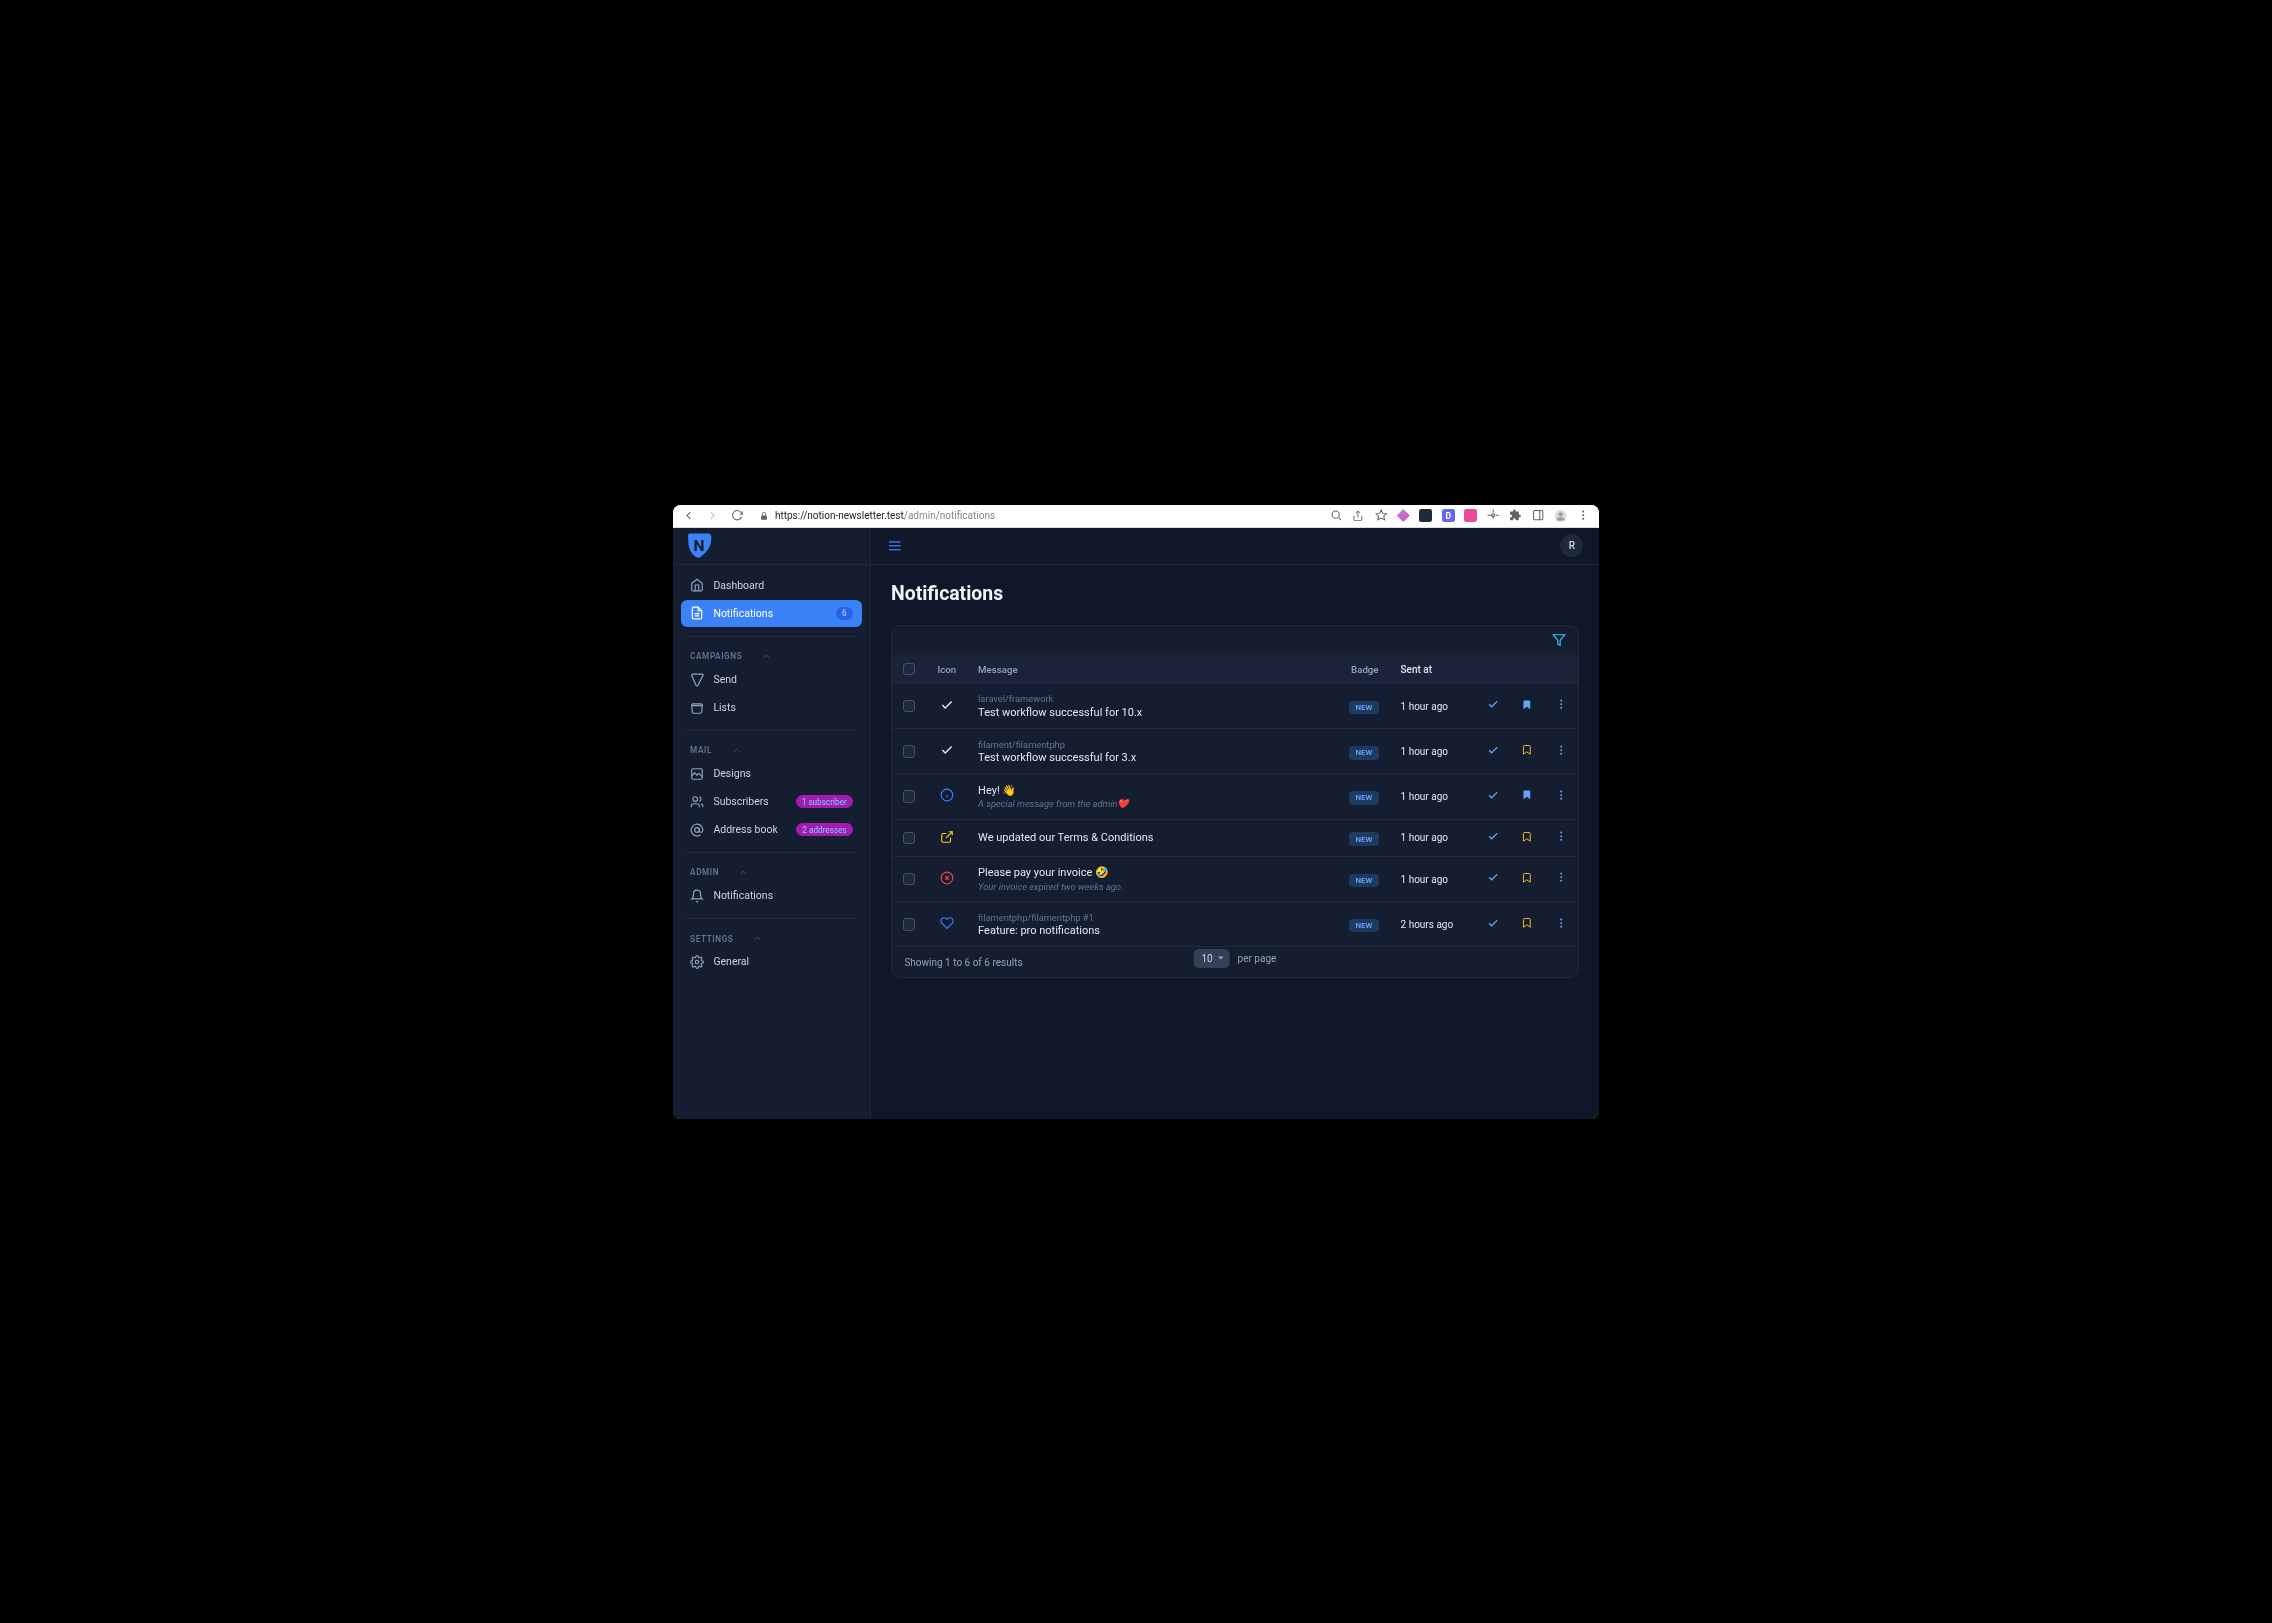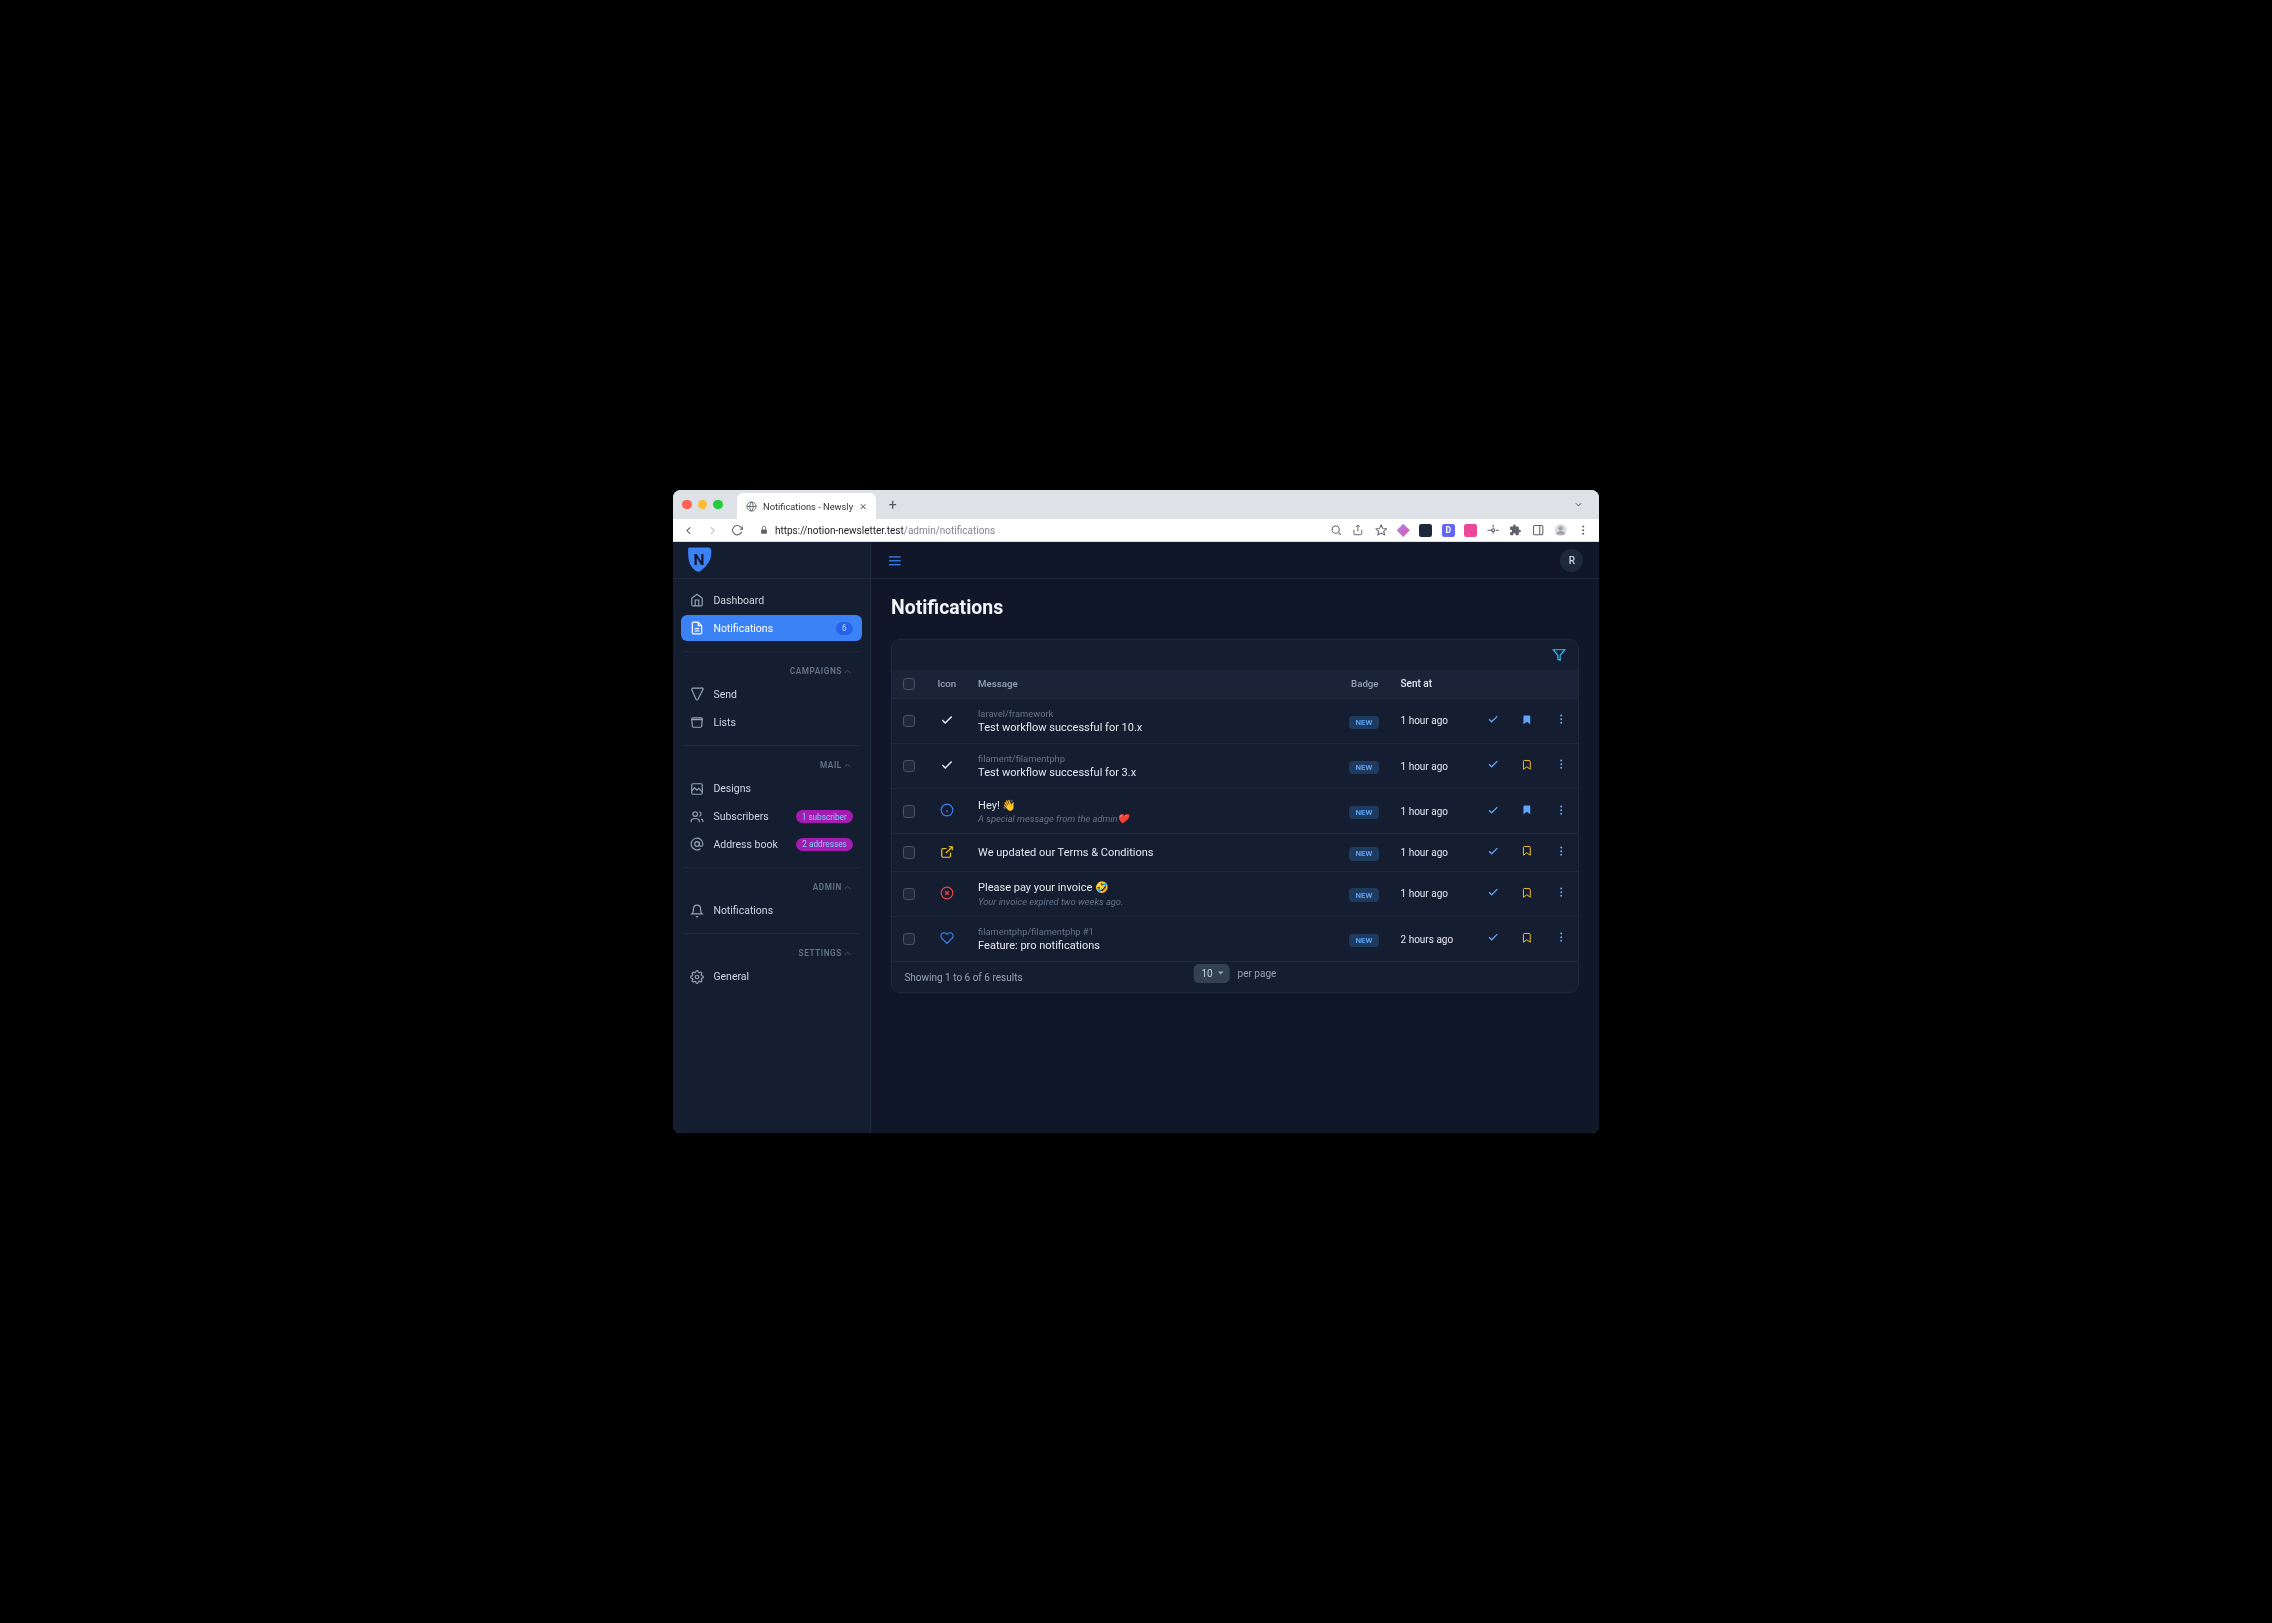--- a/index.html
+++ b/index.html
@@ -29,21 +29,21 @@
 .logo{width:28px;height:28px;position:relative;}
 .logo svg{width:28px;height:28px;}
 
 .side-scroll{flex:1;overflow:auto;padding:7.8px;}
 .s-item{display:flex;align-items:center;gap:9.3px;padding:6.2px 9.3px;border-radius:6.2px;color:#cbd5e1;font-size:10.5px;cursor:pointer;margin-bottom:1.6px;}
 .s-item .ico{width:14px;height:14px;display:flex;align-items:center;justify-content:center;color:#94a3b8;}
 .s-item.active{background:#3b82f6;color:#fff;}
 .s-item.active .ico{color:#fff;}
 .s-badge{margin-left:auto;background:#a21caf;color:#7dd3fc;font-size:8.2px;padding:1.6px 6.2px;border-radius:7.8px;}
 .s-item.active .s-badge{background:#2563eb;color:#bfdbfe;}
-.s-head{display:flex;align-items:center;justify-content:flex-end;padding:0 9.3px;margin:14px 0 4.7px;color:#64748b;font-size:8.2px;font-weight:600;letter-spacing:0.6px;text-transform:uppercase;}
+.s-head{display:flex;align-items:center;justify-content:flex-start;padding:0 9.3px;margin:14px 0 4.7px;color:#64748b;font-size:8.2px;font-weight:600;letter-spacing:0.6px;text-transform:uppercase;gap:19px;}
 .s-head .chev{color:#475569;}
 .s-divider{height:0.8px;background:#1e293b;margin:9.3px 3.1px;}
 
 .main{flex:1;display:flex;flex-direction:column;background:#0f1729;overflow:hidden;}
 .topbar{height:37px;display:flex;align-items:center;justify-content:space-between;padding:0 15.6px;border-bottom:0.8px solid #1e293b;}
 .burger{color:#3b82f6;cursor:pointer;}
 .avatar{width:23px;height:23px;border-radius:50%;background:#1e293b;display:flex;align-items:center;justify-content:center;color:#cbd5e1;font-size:10px;font-weight:500;}
 
 .content{flex:1;padding:17px 20px;overflow:auto;}
 h1.page-title{color:#f1f5f9;font-size:19.4px;font-weight:700;margin-bottom:20px;}
@@ -74,41 +74,20 @@
 .foot-center{position:absolute;left:50%;transform:translateX(-50%);display:flex;align-items:center;gap:7.8px;}
 .card-foot{position:relative;}
 .per-select{background:#334155;color:#cbd5e1;padding:3.9px 17px 3.9px 7.8px;border-radius:5.4px;font-size:10px;position:relative;display:inline-flex;align-items:center;}
 .per-select::after{content:"";position:absolute;right:6.2px;top:50%;width:0;height:0;border-left:3.1px solid transparent;border-right:3.1px solid transparent;border-top:3.1px solid #94a3b8;transform:translateY(-50%);}
 svg{display:block;}
 </style>
 </head>
 <body>
 
 <div class="browser">
-  <div class="tab-bar">
-    <div class="traffic">
-      <div class="dot r"></div>
-      <div class="dot y"></div>
-      <div class="dot g"></div>
-    </div>
-    <div class="tab">
-      <svg width="11" height="11" viewBox="0 0 24 24" fill="none" stroke="#5f6368" stroke-width="2">
-          <circle cx="12" cy="12" r="10"></circle>
-          <path d="M2 12h20M12 2a15 15 0 0 1 0 20M12 2a15 15 0 0 0 0 20"></path>
-        </svg>
-      <span>Notifications - Newsly</span>
-      <span class="close">✕</span>
-    </div>
-    <span class="newtab">+</span>
-    <span class="collapse-tabs">
-        <svg width="11" height="11" viewBox="0 0 24 24" fill="none" stroke="currentColor" stroke-width="2">
-          <polyline points="6 9 12 15 18 9"></polyline>
-        </svg>
-      </span>
-  </div>
 
   <div class="addr-bar">
     <span class="nav-ico">
         <svg width="13.2" height="13.2" viewBox="0 0 24 24" fill="none" stroke="currentColor" stroke-width="2">
           <polyline points="15 18 9 12 15 6"></polyline>
         </svg>
       </span>
     <span class="nav-ico disabled">
         <svg width="13.2" height="13.2" viewBox="0 0 24 24" fill="none" stroke="currentColor" stroke-width="2">
           <polyline points="9 18 15 12 9 6"></polyline>

